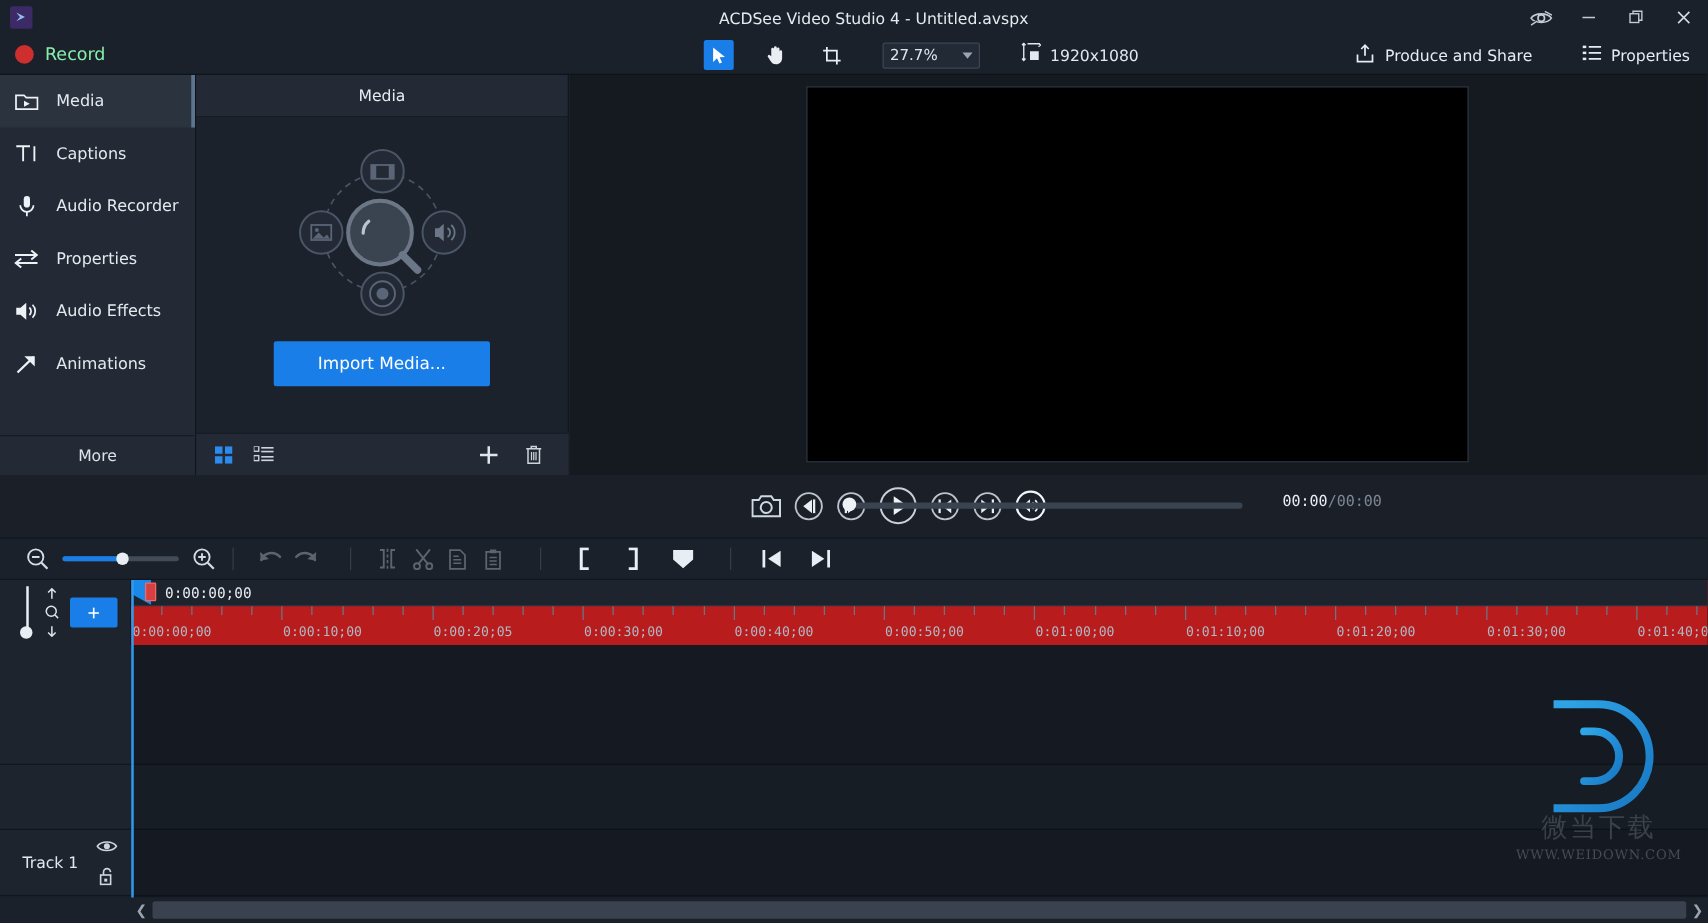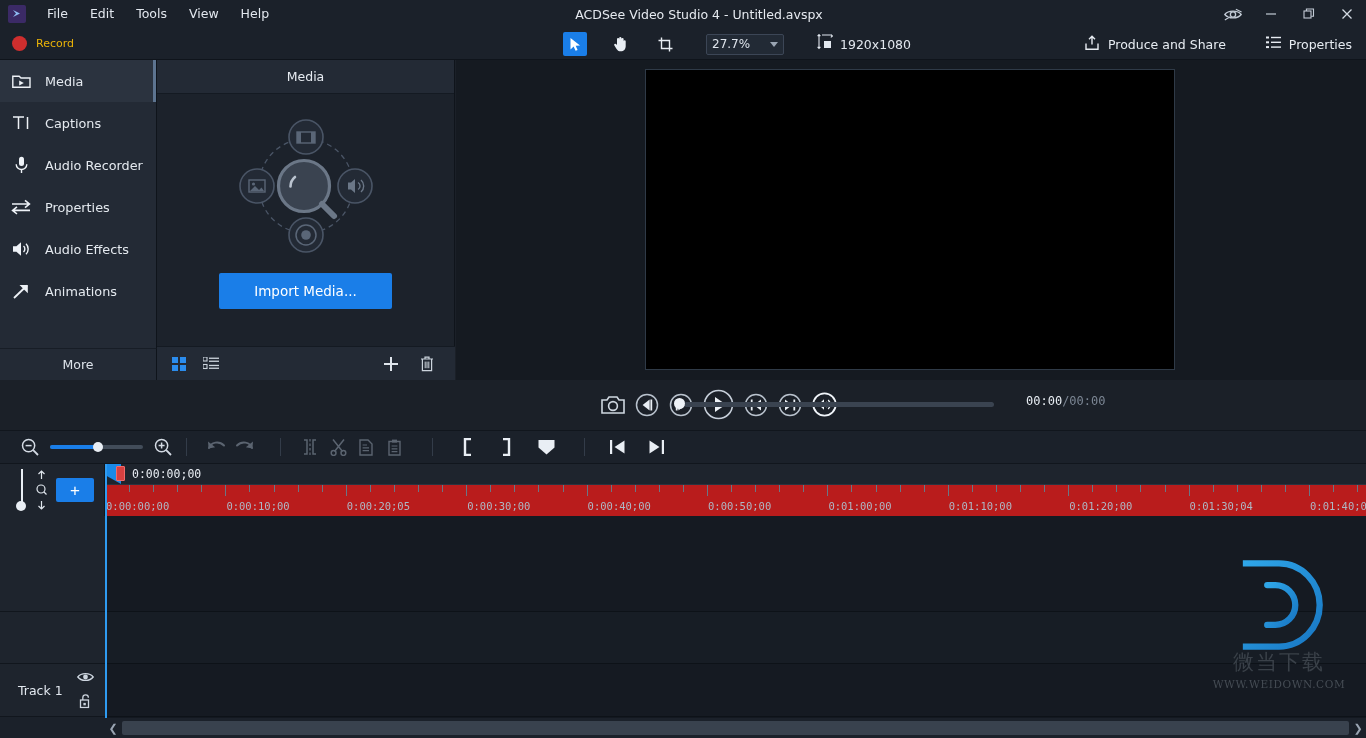--- a/index.html
+++ b/index.html
@@ -43,21 +43,21 @@
   }
 
   
   .toolbar {
     position: absolute; top: 28px; left: 0; width: 1366px; height: 32px;
     background: #1b212a; border-bottom: 1px solid #0f141b;
     display: flex; align-items: center;
   }
   .record-grp { display: flex; align-items: center; margin-left: 12px; gap: 9px; }
   .record-dot { width: 15px; height: 15px; border-radius: 50%; background: #cf2e2e; }
-  .record-lbl { font-size: 11px; color: #eab308; }
+  .record-lbl { font-size: 14px; color: #86efac; }
 
   .tool-center {
     position: absolute; left: 563px; top: 0; height: 32px;
     display: flex; align-items: center; gap: 21px;
   }
   .tbtn {
     width: 24px; height: 24px; display: flex; align-items: center; justify-content: center;
     color: #e2e7ee; border-radius: 2px;
   }
   .tbtn.active { background: #1a7ee8; }
@@ -260,27 +260,20 @@
 </head>
 <body>
 
 <div class="app">
 
   <div class="titlebar">
     <div class="app-logo">
       <svg width="12" height="12" viewBox="0 0 12 12">
           <path d="M2 2 L9 5.5 L2 9 L5 5.5 Z" fill="#8fbcf5"></path>
         </svg>
-    </div>
-    <div class="menubar">
-      <div class="menu-item">File</div>
-      <div class="menu-item">Edit</div>
-      <div class="menu-item">Tools</div>
-      <div class="menu-item">View</div>
-      <div class="menu-item">Help</div>
     </div>
     <div class="title-text">ACDSee Video Studio 4 - Untitled.avspx</div>
     <div class="win-ctrls">
       <div class="win-btn">
         <svg width="18" height="13" viewBox="0 0 22 14">
           <path d="M1 7 C5 1.5 17 1.5 21 7 C17 12.5 5 12.5 1 7 Z" fill="none" stroke="#c3cbd6" stroke-width="1.6"></path>
           <circle cx="11" cy="7" r="3.2" fill="none" stroke="#c3cbd6" stroke-width="1.6"></circle>
           <path d="M15 0 L21.5 3.5 M6.5 10.5 L1 13.5" stroke="#1b212a" stroke-width="2.6"></path>
           <path d="M14.5 0.5 L21.5 4 M7 10 L1 13.8" stroke="#c3cbd6" stroke-width="1.4"></path>
         </svg>
@@ -732,21 +725,21 @@
         <div class="tick minor" style="left: 890.96px;"></div>
         <div class="tick minor" style="left: 915.04px;"></div>
         <div class="tick minor" style="left: 939.12px;"></div>
         <div class="tick major" style="left: 963.2px;"></div>
         <div class="tick-lbl" style="left: 965.2px;">0:01:20;00</div>
         <div class="tick minor" style="left: 987.28px;"></div>
         <div class="tick minor" style="left: 1011.36px;"></div>
         <div class="tick minor" style="left: 1035.44px;"></div>
         <div class="tick minor" style="left: 1059.52px;"></div>
         <div class="tick major" style="left: 1083.6px;"></div>
-        <div class="tick-lbl" style="left: 1085.6px;">0:01:30;04</div>
+        <div class="tick-lbl" style="left: 1085.6px;">0:01:30;00</div>
         <div class="tick minor" style="left: 1107.68px;"></div>
         <div class="tick minor" style="left: 1131.76px;"></div>
         <div class="tick minor" style="left: 1155.84px;"></div>
         <div class="tick minor" style="left: 1179.92px;"></div>
         <div class="tick major" style="left: 1204px;"></div>
         <div class="tick-lbl" style="left: 1206px;">0:01:40;00</div>
         <div class="tick minor" style="left: 1228.08px;"></div>
         <div class="tick minor" style="left: 1252.16px;"></div>
       </div>
   </div>

